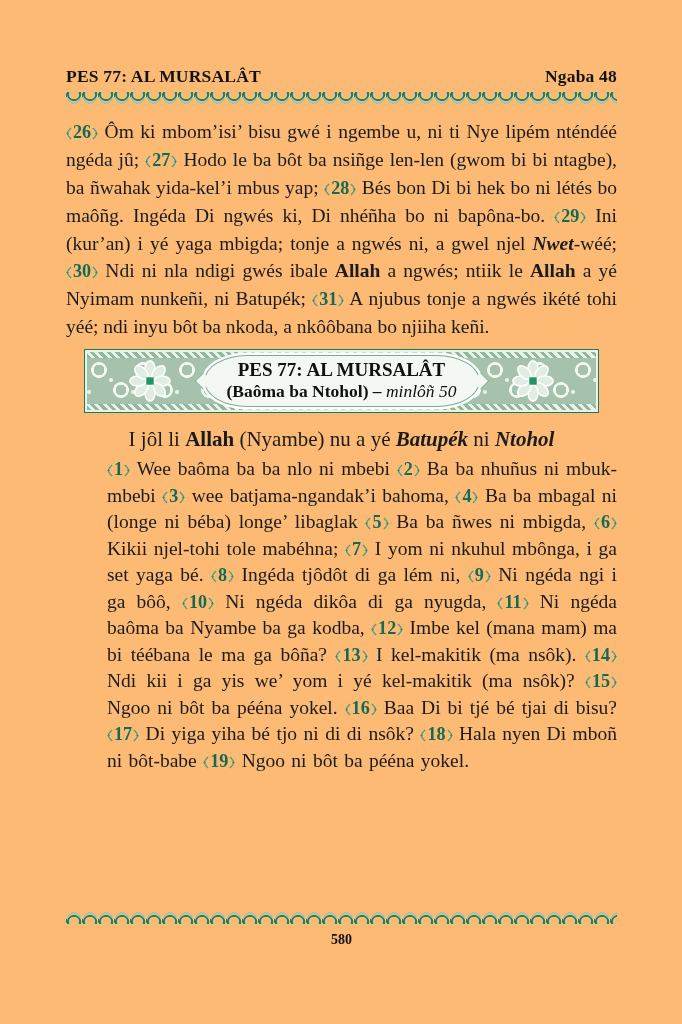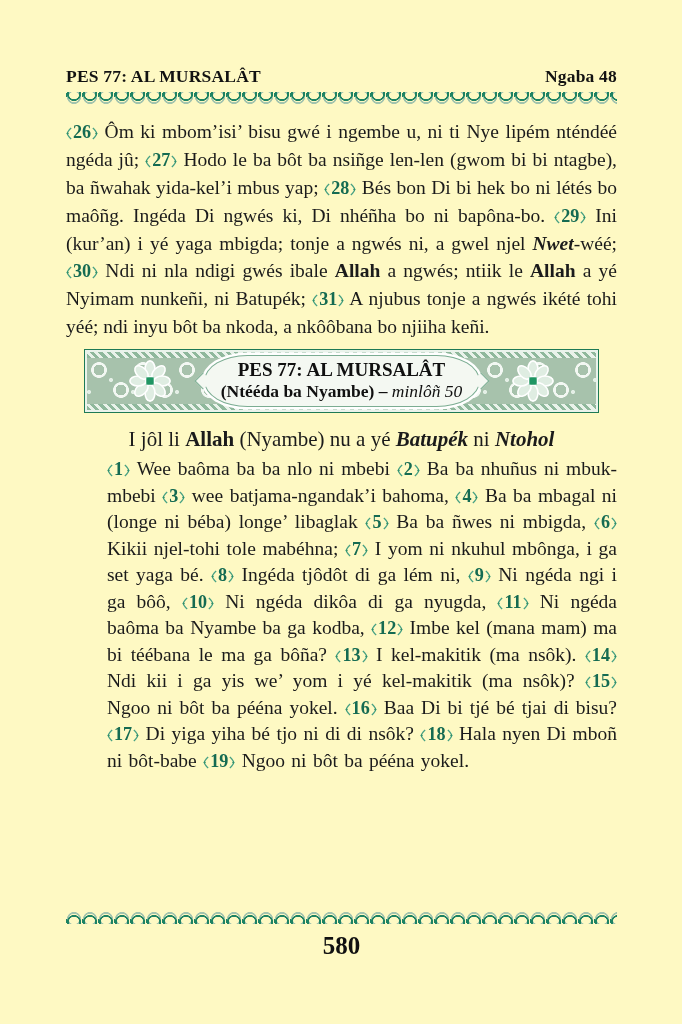--- a/index.html
+++ b/index.html
@@ -1,20 +1,20 @@
 <!DOCTYPE html>
 <html><head>
 <meta charset="utf-8">
 <style>
   html,body{margin:0;padding:0;background:#e9e9e9;}
   .page{
     position:relative;
     width:682px;height:1024px;
     margin:0 auto;
-    background:#fef9c3;
+    background:#fdba74;
     box-sizing:border-box;
     padding:66px 65px 0 66px;
     font-family:"Liberation Serif","DejaVu Serif",serif;
     color:#1b1b1b;
     overflow:hidden;
   }
   
   .running-head{
     display:flex;justify-content:space-between;align-items:baseline;
     font-weight:bold;font-size:17.5px;letter-spacing:.2px;color:#121212;
@@ -105,21 +105,21 @@
   .cart-line2{font-size:17.5px;font-weight:bold;color:#101010;line-height:21px;}
   .cart-line2 .ital{font-style:italic;font-weight:normal;}
   
   .bismillah-line{
     margin:13px 0 2px 0;
     text-align:center;
     font-size:21px;line-height:26px;
   }
   
   .page-footer{position:absolute;left:66px;right:65px;top:908px;}
-  .page-number{text-align:center;font-weight:bold;font-size:25px;margin-top:8px;color:#111;}
+  .page-number{text-align:center;font-weight:bold;font-size:14px;margin-top:8px;color:#111;}
 </style>
 </head>
 <body>
 
 <div class="page">
 
   <div class="running-head">
     <span>PES 77: AL MURSALÂT</span>
     <span>Ngaba 48</span>
   </div>
@@ -196,21 +196,21 @@
       </svg>
     </div>
     <div class="cartouche">
       <div class="tip left"></div>
       <div class="tip right"></div>
       <div class="cart-line1">
         <span class="u">PES 77:</span>
         <span>AL MURSALÂT</span>
       </div>
       <div class="cart-line2">
-        <span>(Ntééda ba Nyambe) –</span>
+        <span>(Baôma ba Ntohol) –</span>
         <span class="ital">minlôñ 50</span>
       </div>
     </div>
   </div>
 
   <p class="bismillah-line"><span>I jôl li </span><span class="bold">Allah</span><span> (Nyambe) nu a yé </span><span class="boldital">Batupék</span><span> ni </span><span class="boldital">Ntohol</span></p>
 
   <p class="verse-para second"><span class="vmark"><svg class="vb" viewBox="0 0 9 20">
           <path d="M7.8 1.5 C3.6 5.5 2 7.8 2 10 C2 12.2 3.6 14.5 7.8 18.5" fill="none" stroke="#47A183" stroke-width="2"></path>
           <rect x="1" y="8.6" width="2.8" height="2.8" fill="#2F8F6D" transform="rotate(45 2.4 10)"></rect>

